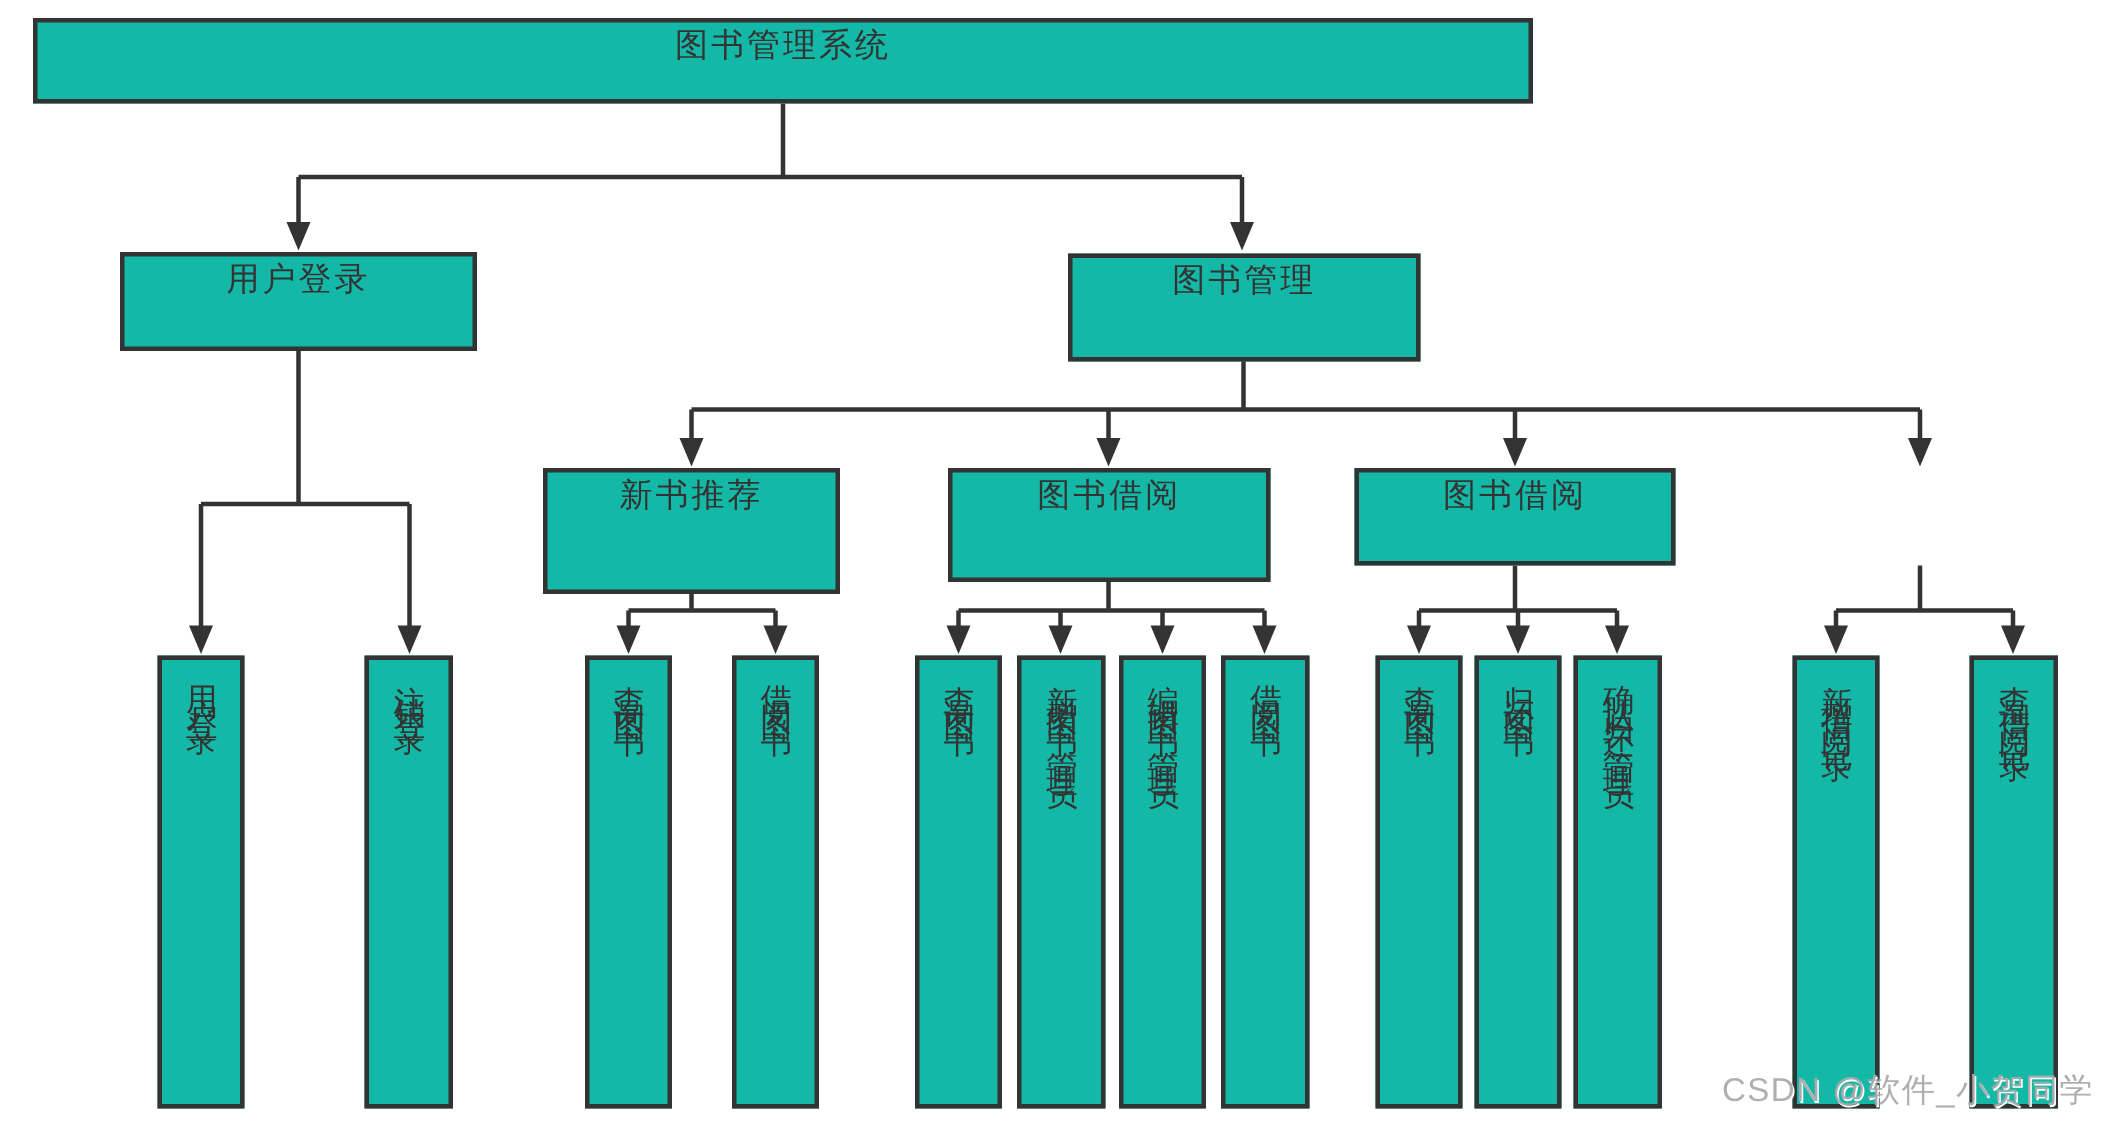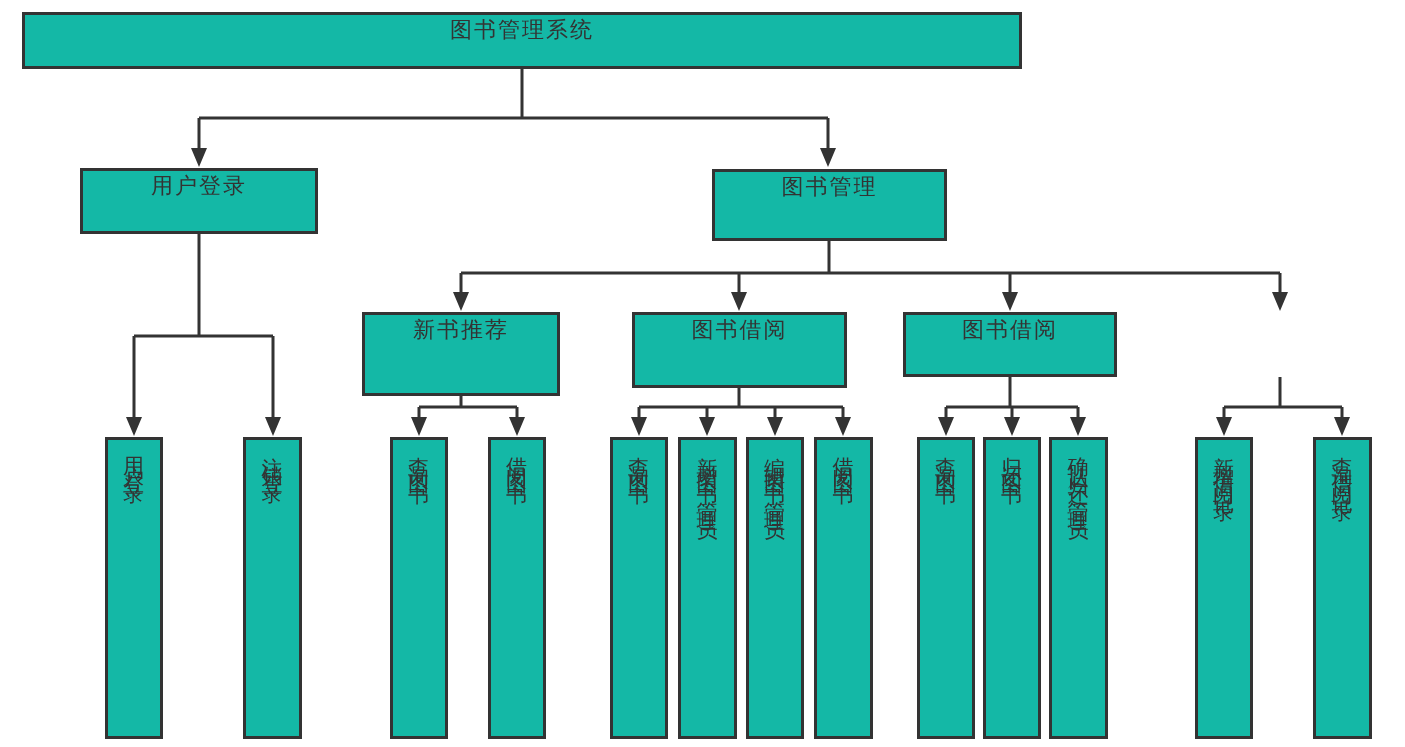--- a/index.html
+++ b/index.html
@@ -105,14 +105,15 @@
     <span class="label">确认归还（管理员）</span>
   </div>
 
   <div class="node v" style="left:1195px;top:437px;width:58px;height:302px">
     <span class="label">新增借阅记录</span>
   </div>
   <div class="node v" style="left:1313px;top:437px;width:59px;height:302px">
     <span class="label">查询借阅记录</span>
   </div>
 
+  <div class="watermark">CSDN @软件_小贺同学</div>
 
 </div>
 
 </body></html>

